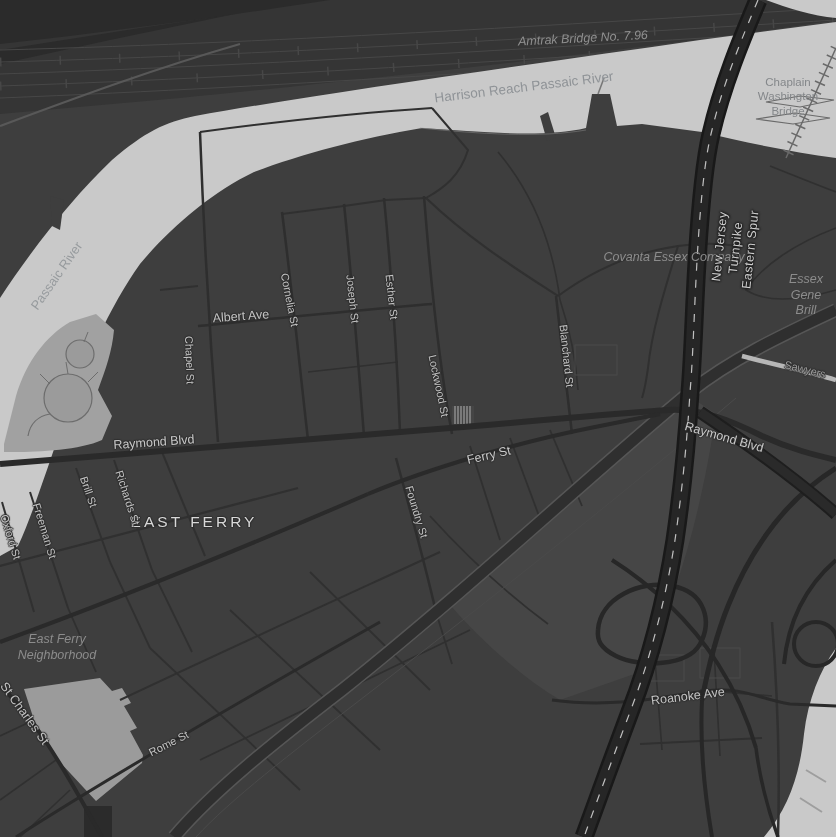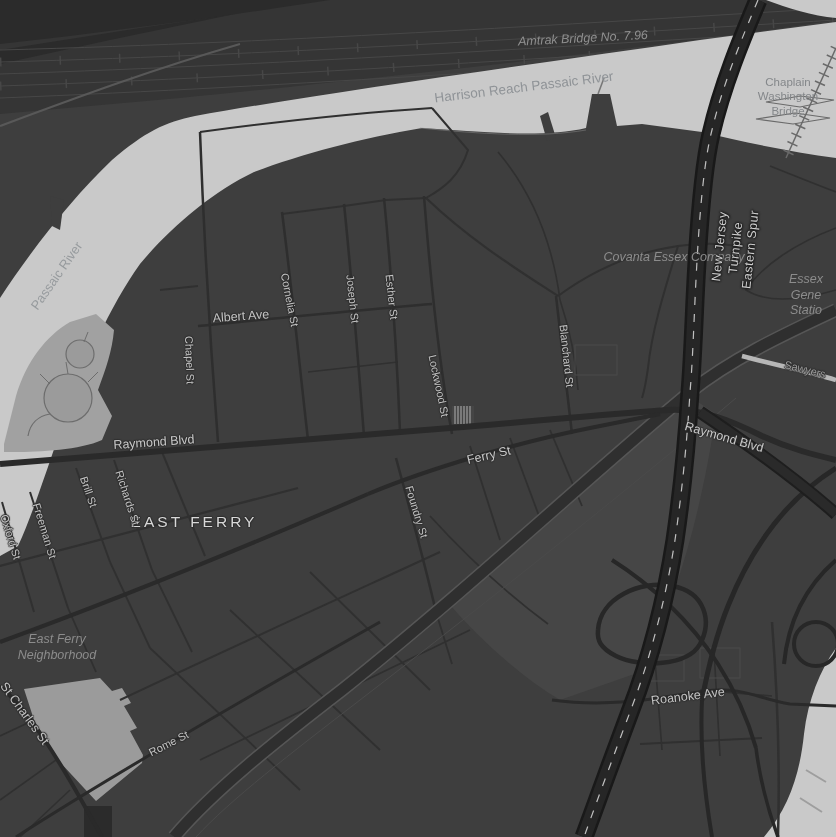--- a/index.html
+++ b/index.html
@@ -179,21 +179,21 @@
 </svg>
 
   <div class="label area-lab" style="left:583px;top:39px;transform:translate(-50%,-50%) rotate(-3deg);color:#8f8f8f;">Amtrak Bridge No. 7.96</div>
   <div class="label water-lab" style="left:524px;top:88px;font-size:13.5px;transform:translate(-50%,-50%) rotate(-7deg);">Harrison Reach Passaic River</div>
   <div class="label water-lab" style="left:766px;top:97px;font-size:11.5px;color:#84878a;transform:translate(-50%,-50%);margin-left:22px;">Chaplain
 Washington
 Bridge</div>
   <div class="label water-lab" style="left:57px;top:276px;font-size:13px;color:#979b9e;transform:translate(-50%,-50%) rotate(-55deg);">Passaic River</div>
   <div class="label area-lab" style="left:674px;top:258px;transform:translate(-50%,-50%);">Covanta Essex Company</div>
   <div class="label area-lab" style="left:806px;top:295px;transform:translate(-50%,-50%);">Essex Gene
-Statio</div>
+Brill</div>
   <div class="label hwy-lab" style="left:736px;top:248px;transform:translate(-50%,-50%) rotate(-84deg);">New Jersey Turnpike Eastern Spur</div>
 
   <div class="label" style="left:566px;top:356px;transform:translate(-50%,-50%) rotate(84deg);">Blanchard St</div>
   <div class="label" style="left:438px;top:386px;transform:translate(-50%,-50%) rotate(78deg);">Lockwood St</div>
   <div class="label" style="left:391px;top:297px;transform:translate(-50%,-50%) rotate(84deg);">Esther St</div>
   <div class="label" style="left:352px;top:299px;transform:translate(-50%,-50%) rotate(84deg);">Joseph St</div>
   <div class="label" style="left:289px;top:300px;transform:translate(-50%,-50%) rotate(79deg);">Cornelia St</div>
   <div class="label big" style="left:241px;top:317px;transform:translate(-50%,-50%) rotate(-4deg);">Albert Ave</div>
   <div class="label" style="left:189px;top:360px;transform:translate(-50%,-50%) rotate(88deg);">Chapel St</div>
   <div class="label big" style="left:154px;top:443px;color:#c9c9c9;transform:translate(-50%,-50%) rotate(-4deg);">Raymond Blvd</div>

